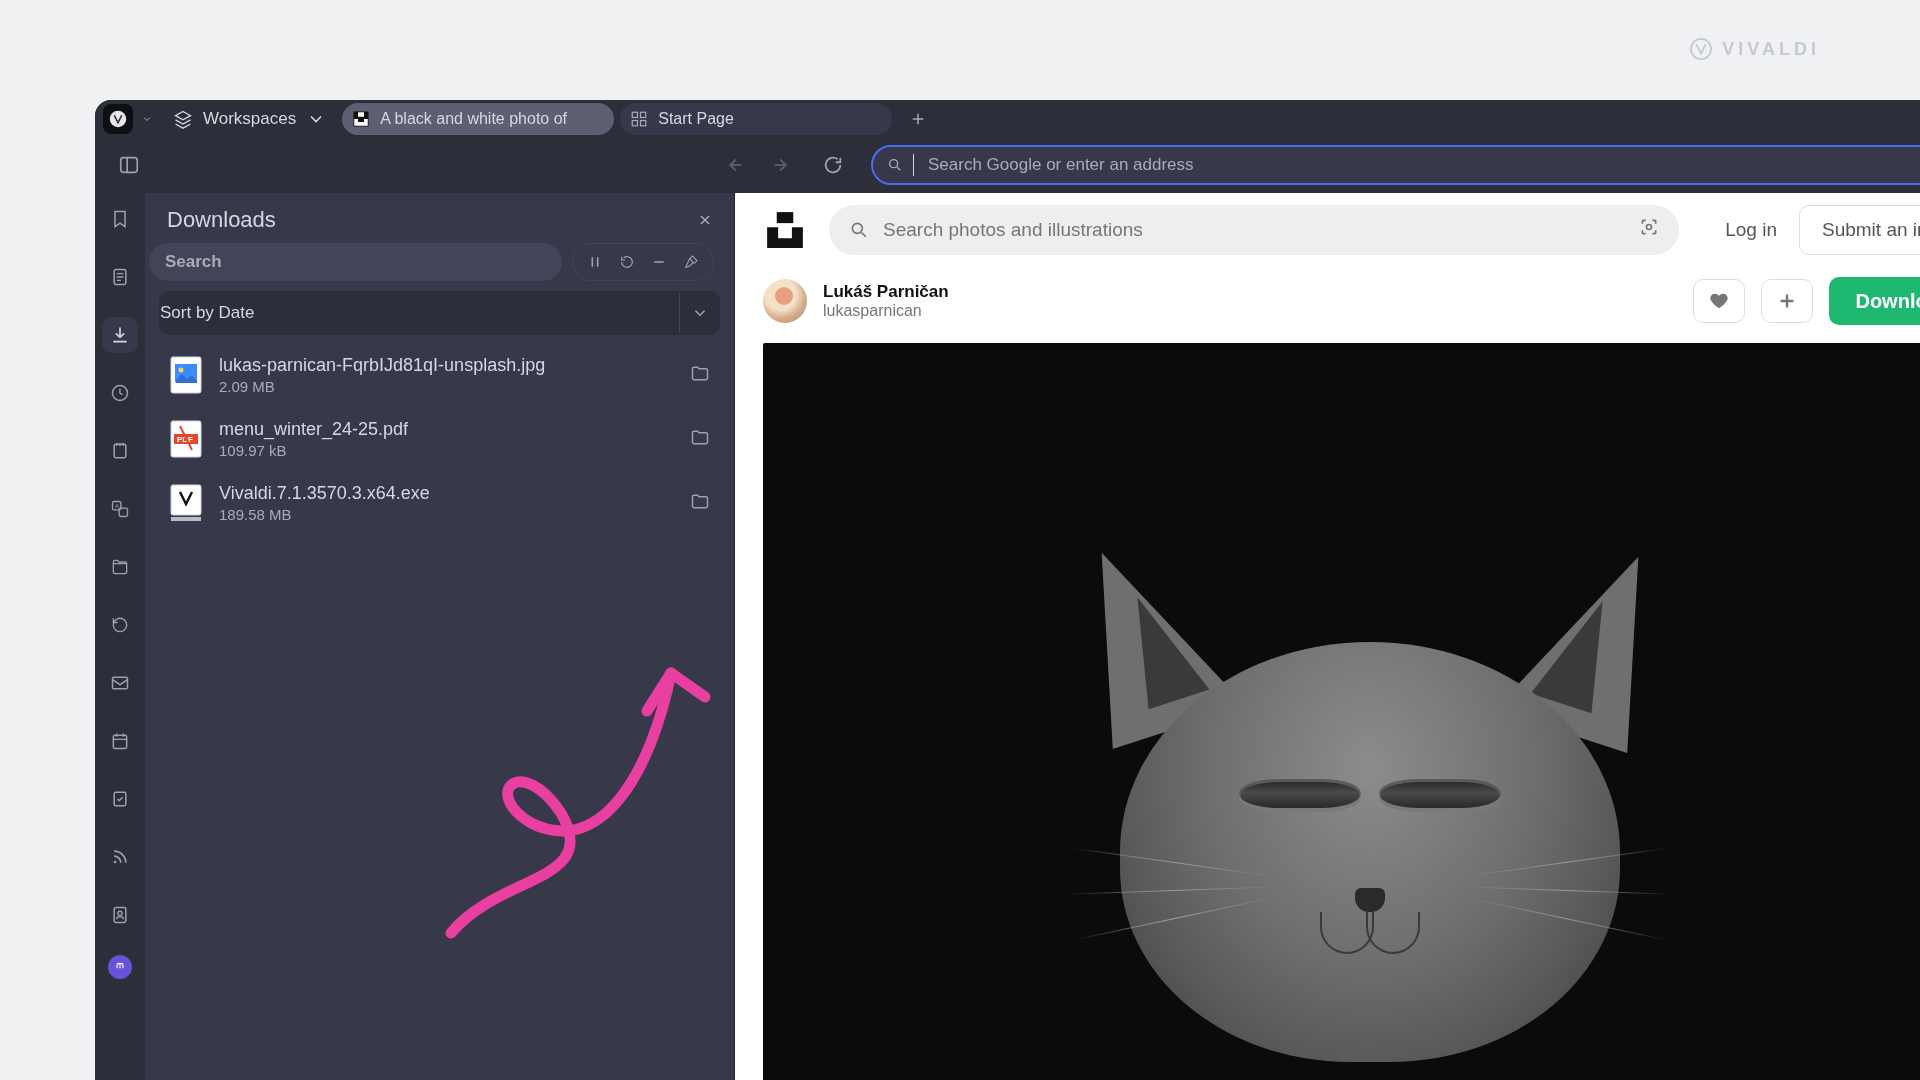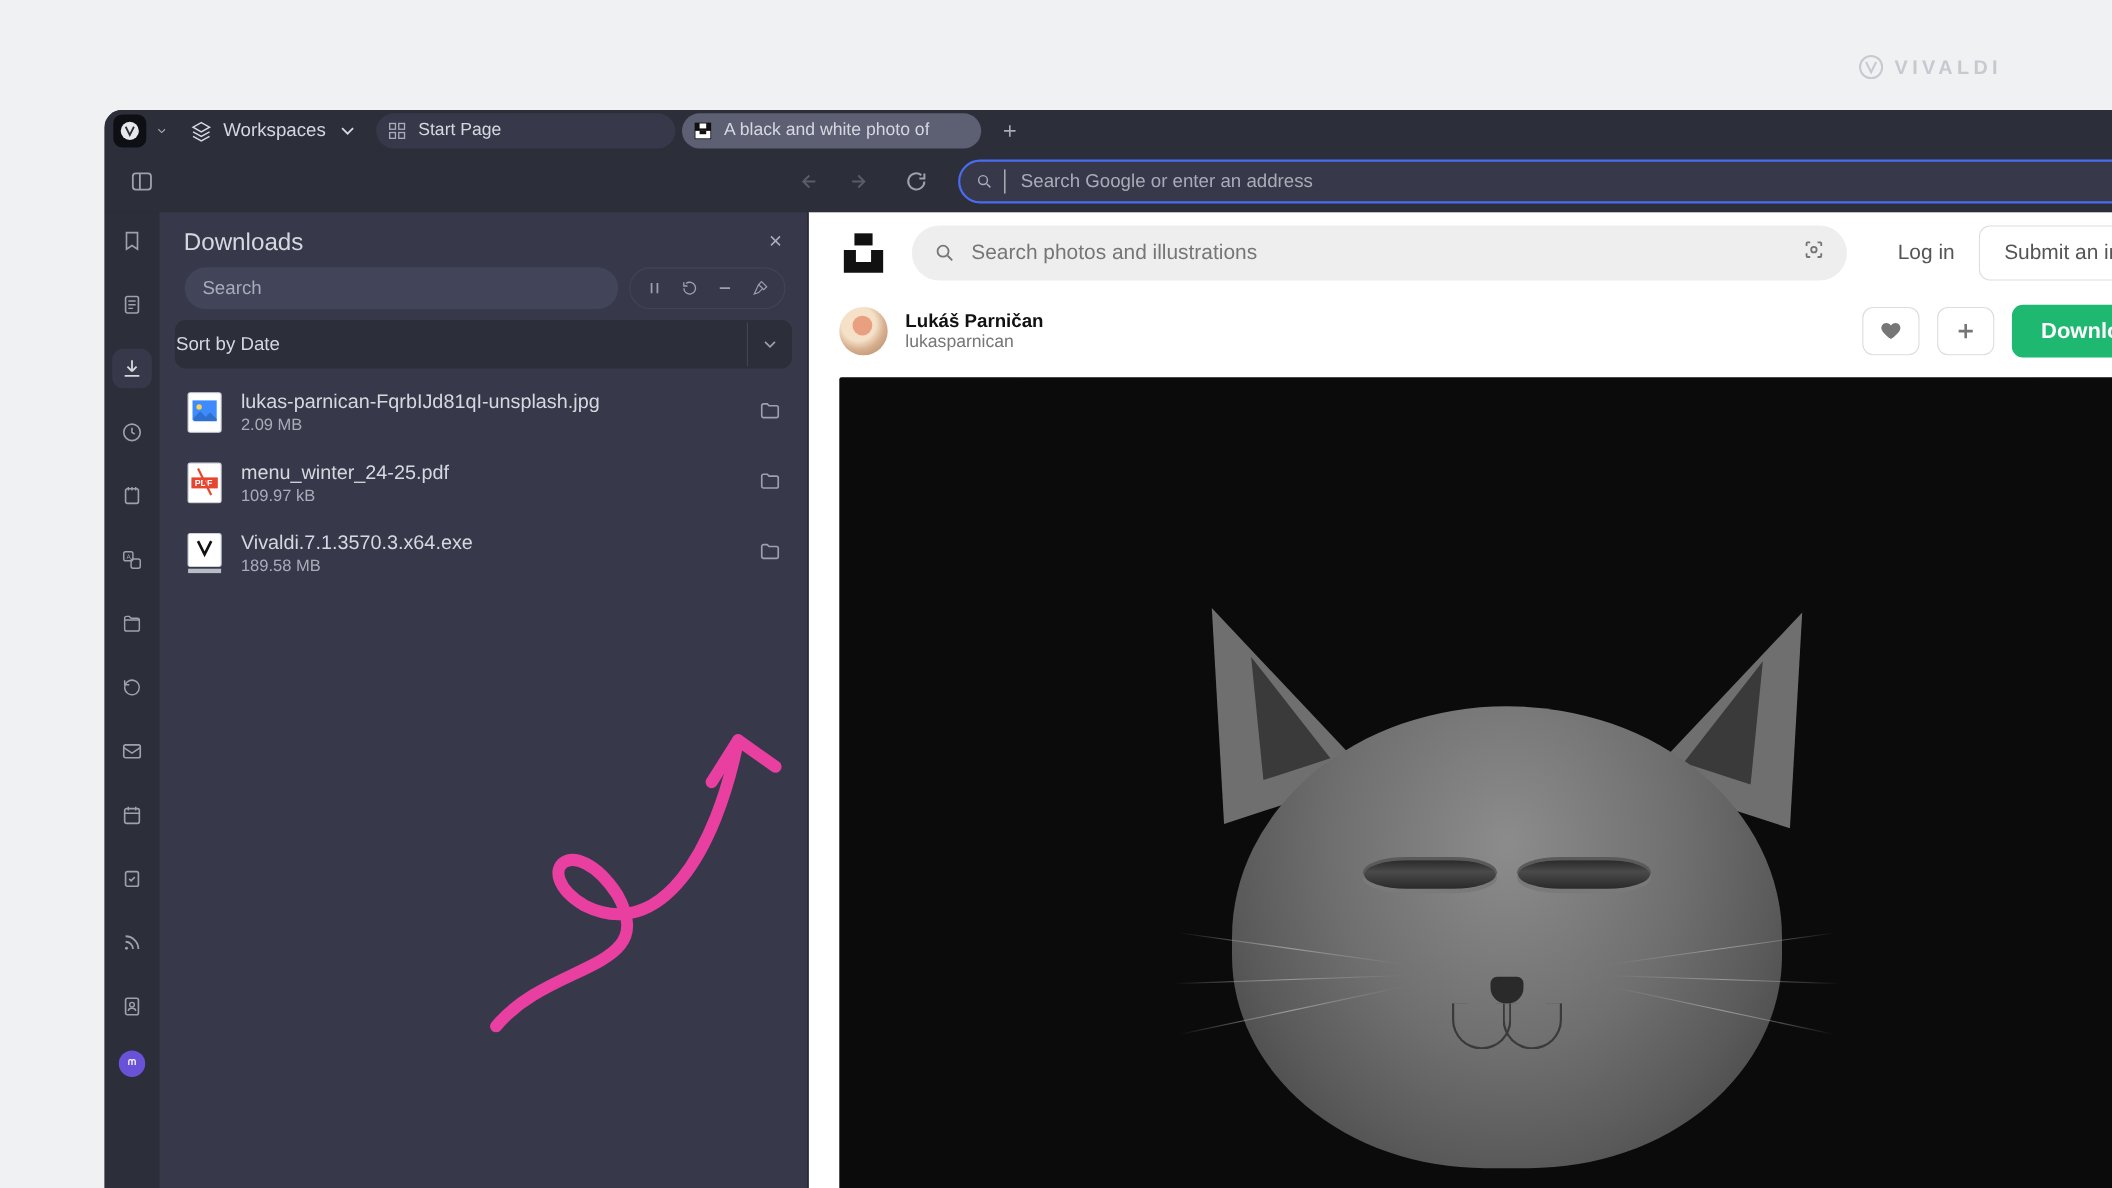--- a/index.html
+++ b/index.html
@@ -21,21 +21,21 @@
   *{box-sizing:border-box; -webkit-font-smoothing:antialiased;}
   body{
     margin:0; width:1920px; height:1080px; overflow:hidden;
     background:var(--bg); font-family:"Segoe UI", Arial, sans-serif;
   }
 
   
   .watermark{
     position:absolute; top:38px; right:100px;
     display:flex; align-items:center; gap:10px;
-    color:#c6c9cf; letter-spacing:4px; font-size:18px; font-weight:600;margin-top:12px;
+    color:#c6c9cf; letter-spacing:4px; font-size:18px; font-weight:600;
   }
   .watermark svg{width:22px;height:22px;}
 
   
   .browser{
     position:absolute; left:95px; top:100px; width:1910px; height:1000px;
     background:var(--chrome); border-radius:16px 0 0 0; overflow:hidden;
   }
 
   
@@ -110,21 +110,21 @@
   .dlpanel{
     width:590px;background:var(--chrome-light);position:relative;border-right:1px solid #23242e;
   }
   .dlhead{
     display:flex;align-items:center;justify-content:space-between;
     padding:14px 22px 10px 22px;
   }
   .dlhead h2{margin:0;color:var(--text);font-weight:500;font-size:22px;}
   .dlhead .close{color:var(--text-muted);font-size:20px;cursor:pointer;}
   .dlrow2{
-    display:flex;align-items:center;gap:10px;padding:0 20px 10px 23px;
+    display:flex;align-items:center;gap:10px;padding:0 20px 10px 4px;font-weight:bold;
   }
   .dlsearch{
     flex:1;height:38px;border-radius:20px;background:var(--chrome-lighter);
     display:flex;align-items:center;padding:0 16px;color:var(--text-muted);
     font-size:17px;
   }
   .dlctrls{
     height:38px;border-radius:20px;border:1px solid var(--chrome-lighter);
     display:flex;align-items:center;padding:0 6px;
   }
@@ -263,41 +263,41 @@
     <div class="workspaces">
       <svg viewBox="0 0 24 24">
           <path d="M12 3l9 5-9 5-9-5 9-5z M3 13l9 5 9-5 M3 18l9 5 9-5" fill="none" stroke="currentColor" stroke-width="1.6"></path>
         </svg>
       <span>Workspaces</span>
       <svg width="12" height="12" viewBox="0 0 24 24">
           <path d="M6 9l6 6 6-6" fill="none" stroke="currentColor" stroke-width="2"></path>
         </svg>
     </div>
 
+    <div class="tab active" style="width:272px;">
+      <span class="favicon">
+        <svg viewBox="0 0 24 24">
+            <rect x="2" y="2" width="20" height="20" fill="#111"></rect>
+            <rect x="8" y="3" width="8" height="6" fill="#fff"></rect>
+            <rect x="3" y="12" width="18" height="9" fill="#fff"></rect>
+            <rect x="8" y="12" width="8" height="4" fill="#111"></rect>
+          </svg>
+      </span>
+      <span class="lbl">A black and white photo of</span>
+    </div>
     <div class="tab inactive" style="width:272px;">
       <span class="favicon">
         <svg viewBox="0 0 24 24">
             <rect x="3" y="3" width="7" height="7" fill="none" stroke="#a9acb8" stroke-width="1.6"></rect>
             <rect x="14" y="3" width="7" height="7" fill="none" stroke="#a9acb8" stroke-width="1.6"></rect>
             <rect x="3" y="14" width="7" height="7" fill="none" stroke="#a9acb8" stroke-width="1.6"></rect>
             <rect x="14" y="14" width="7" height="7" fill="none" stroke="#a9acb8" stroke-width="1.6"></rect>
           </svg>
       </span>
       <span class="lbl">Start Page</span>
-    </div>
-    <div class="tab active" style="width:272px;">
-      <span class="favicon">
-        <svg viewBox="0 0 24 24">
-            <rect x="2" y="2" width="20" height="20" fill="#111"></rect>
-            <rect x="8" y="3" width="8" height="6" fill="#fff"></rect>
-            <rect x="3" y="12" width="18" height="9" fill="#fff"></rect>
-            <rect x="8" y="12" width="8" height="4" fill="#111"></rect>
-          </svg>
-      </span>
-      <span class="lbl">A black and white photo of</span>
     </div>
     <div class="newtab">
       <svg viewBox="0 0 24 24">
           <path d="M12 5v14M5 12h14" stroke="currentColor" stroke-width="2"></path>
         </svg>
     </div>
   </div>
 
   <div class="addrbar">
     <div class="panel-toggle">

